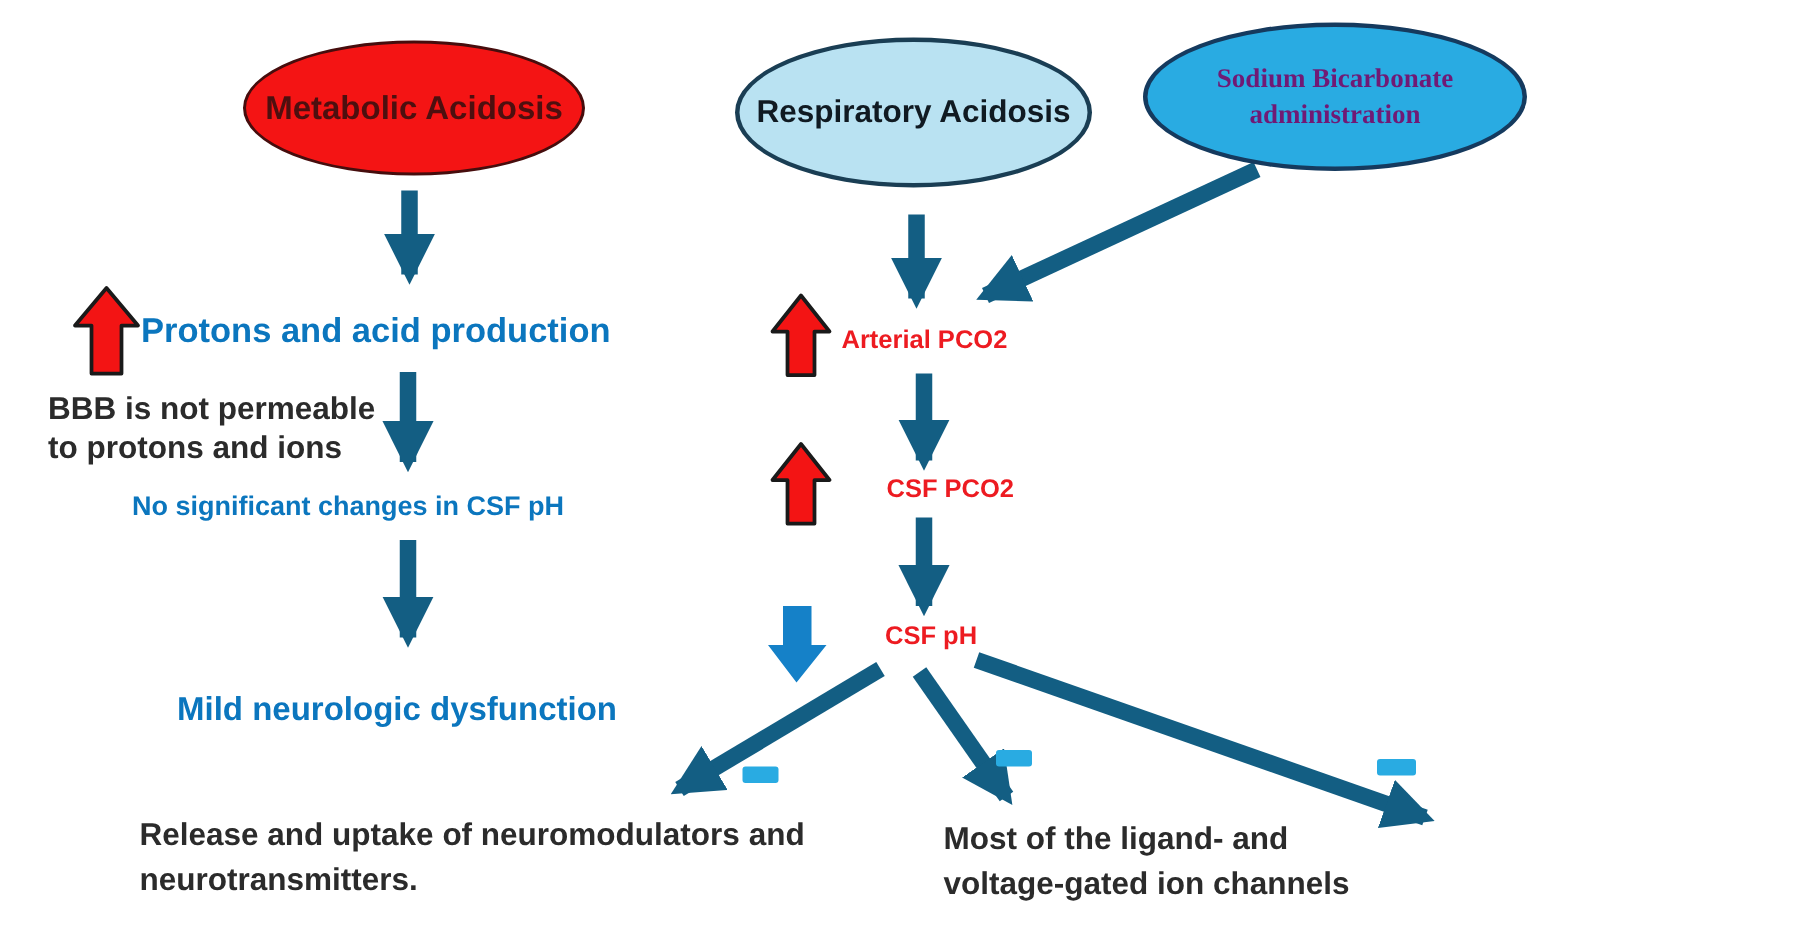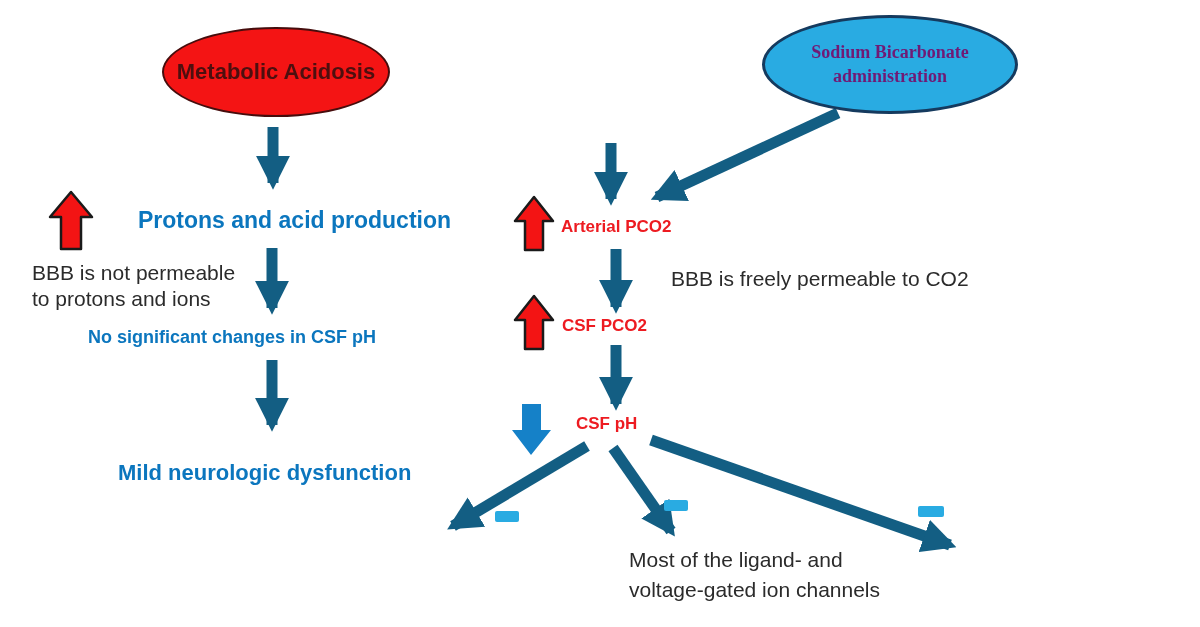--- a/index.html
+++ b/index.html
@@ -19,21 +19,21 @@
   }
   .node.red{background:var(--ellipse-red-fill);border:2px solid var(--ellipse-red-stroke);
     color:var(--ellipse-red-text);font-size:22px;}
   .node.lightblue{background:var(--ellipse-lightblue-fill);border:3px solid var(--ellipse-lightblue-stroke);
     color:#101a22;font-size:21px;}
   .node.blue{background:var(--ellipse-blue-fill);border:3px solid var(--ellipse-blue-stroke);
     color:#701a75;font-size:18px;font-family:Liberation Serif, serif;}
   .lbl{position:absolute;white-space:pre-line;line-height:1.35;}
   .lbl.blue{color:var(--text-blue);font-weight:700;font-size:22px;}
   .lbl.red{color:var(--text-red);font-weight:700;font-size:17px;}
-  .lbl.dark{color:var(--text-dark);font-weight:400;font-size:21px;}
+  .lbl.dark{color:var(--text-dark);font-weight:700;font-size:21px;}
 </style>
 </head>
 <body>
 
 <div class="canvas">
 
   <svg class="layer" width="1200" height="627" viewBox="0 0 1200 627" aria-hidden="true">
     <defs>
       <marker id="ah" viewBox="0 0 10 10" refX="8" refY="5" markerWidth="3.1" markerHeight="3.1" orient="auto">
         <path class="ah-path" d="M0,0 L10,5 L0,10 Z"></path>
@@ -57,39 +57,41 @@
 
     <polygon class="blue-block" points="522,404 541,404 541,430 551,430 531,455 512,430 522,430"></polygon>
 
     <rect class="minus" x="495" y="511" width="24" height="11" rx="2"></rect>
     <rect class="minus" x="664" y="500" width="24" height="11" rx="2"></rect>
     <rect class="minus" x="918" y="506" width="26" height="11" rx="2"></rect>
   </svg>
 
   <div class="node red" style="left:162px;top:27px;width:228px;height:90px;">Metabolic Acidosis</div>
 
+  <div class="node lightblue" style="left:490px;top:25px;width:238px;height:100px;">Respiratory Acidosis</div>
 
   <div class="node blue" style="left:762px;top:15px;width:256px;height:99px;">Sodium Bicarbonate
 administration</div>
 
-  <div class="lbl blue" style="left:94px;top:205px;font-size:23px;margin-left:44px;">Protons and acid production</div>
+  <div class="lbl blue" style="left:94px;top:205px;font-size:23px;">Protons and acid production</div>
 
   <div class="lbl dark" style="left:32px;top:260px;line-height:1.25;">BBB is not permeable
 to protons and ions</div>
 
   <div class="lbl blue" style="left:88px;top:325px;font-size:18px;">No significant changes in CSF pH</div>
 
   <div class="lbl blue" style="left:118px;top:442px;margin-top:16px;">Mild neurologic dysfunction</div>
 
   <div class="lbl red" style="left:561px;top:216px;">Arterial PCO2</div>
 
-  <div class="lbl dark" style="left:671px;top:265px;">BBB is freely permeable to CO2</div>
 
-  <div class="lbl red" style="left:562px;top:315px;">CSF PCO2</div>
+  <div class="lbl red" style="left:591px;top:315px;">CSF PCO2</div>
 
-  <div class="lbl red" style="left:576px;top:413px;">CSF pH</div>
+  <div class="lbl red" style="left:590px;top:413px;">CSF pH</div>
 
+  <div class="lbl dark" style="left:93px;top:542px;line-height:1.42;">Release and uptake of neuromodulators and
+neurotransmitters.</div>
 
   <div class="lbl dark" style="left:605px;top:545px;line-height:1.42;margin-left:24px;">Most of the ligand- and
 voltage-gated ion channels</div>
 
 
 </div>
 
 </body></html>

